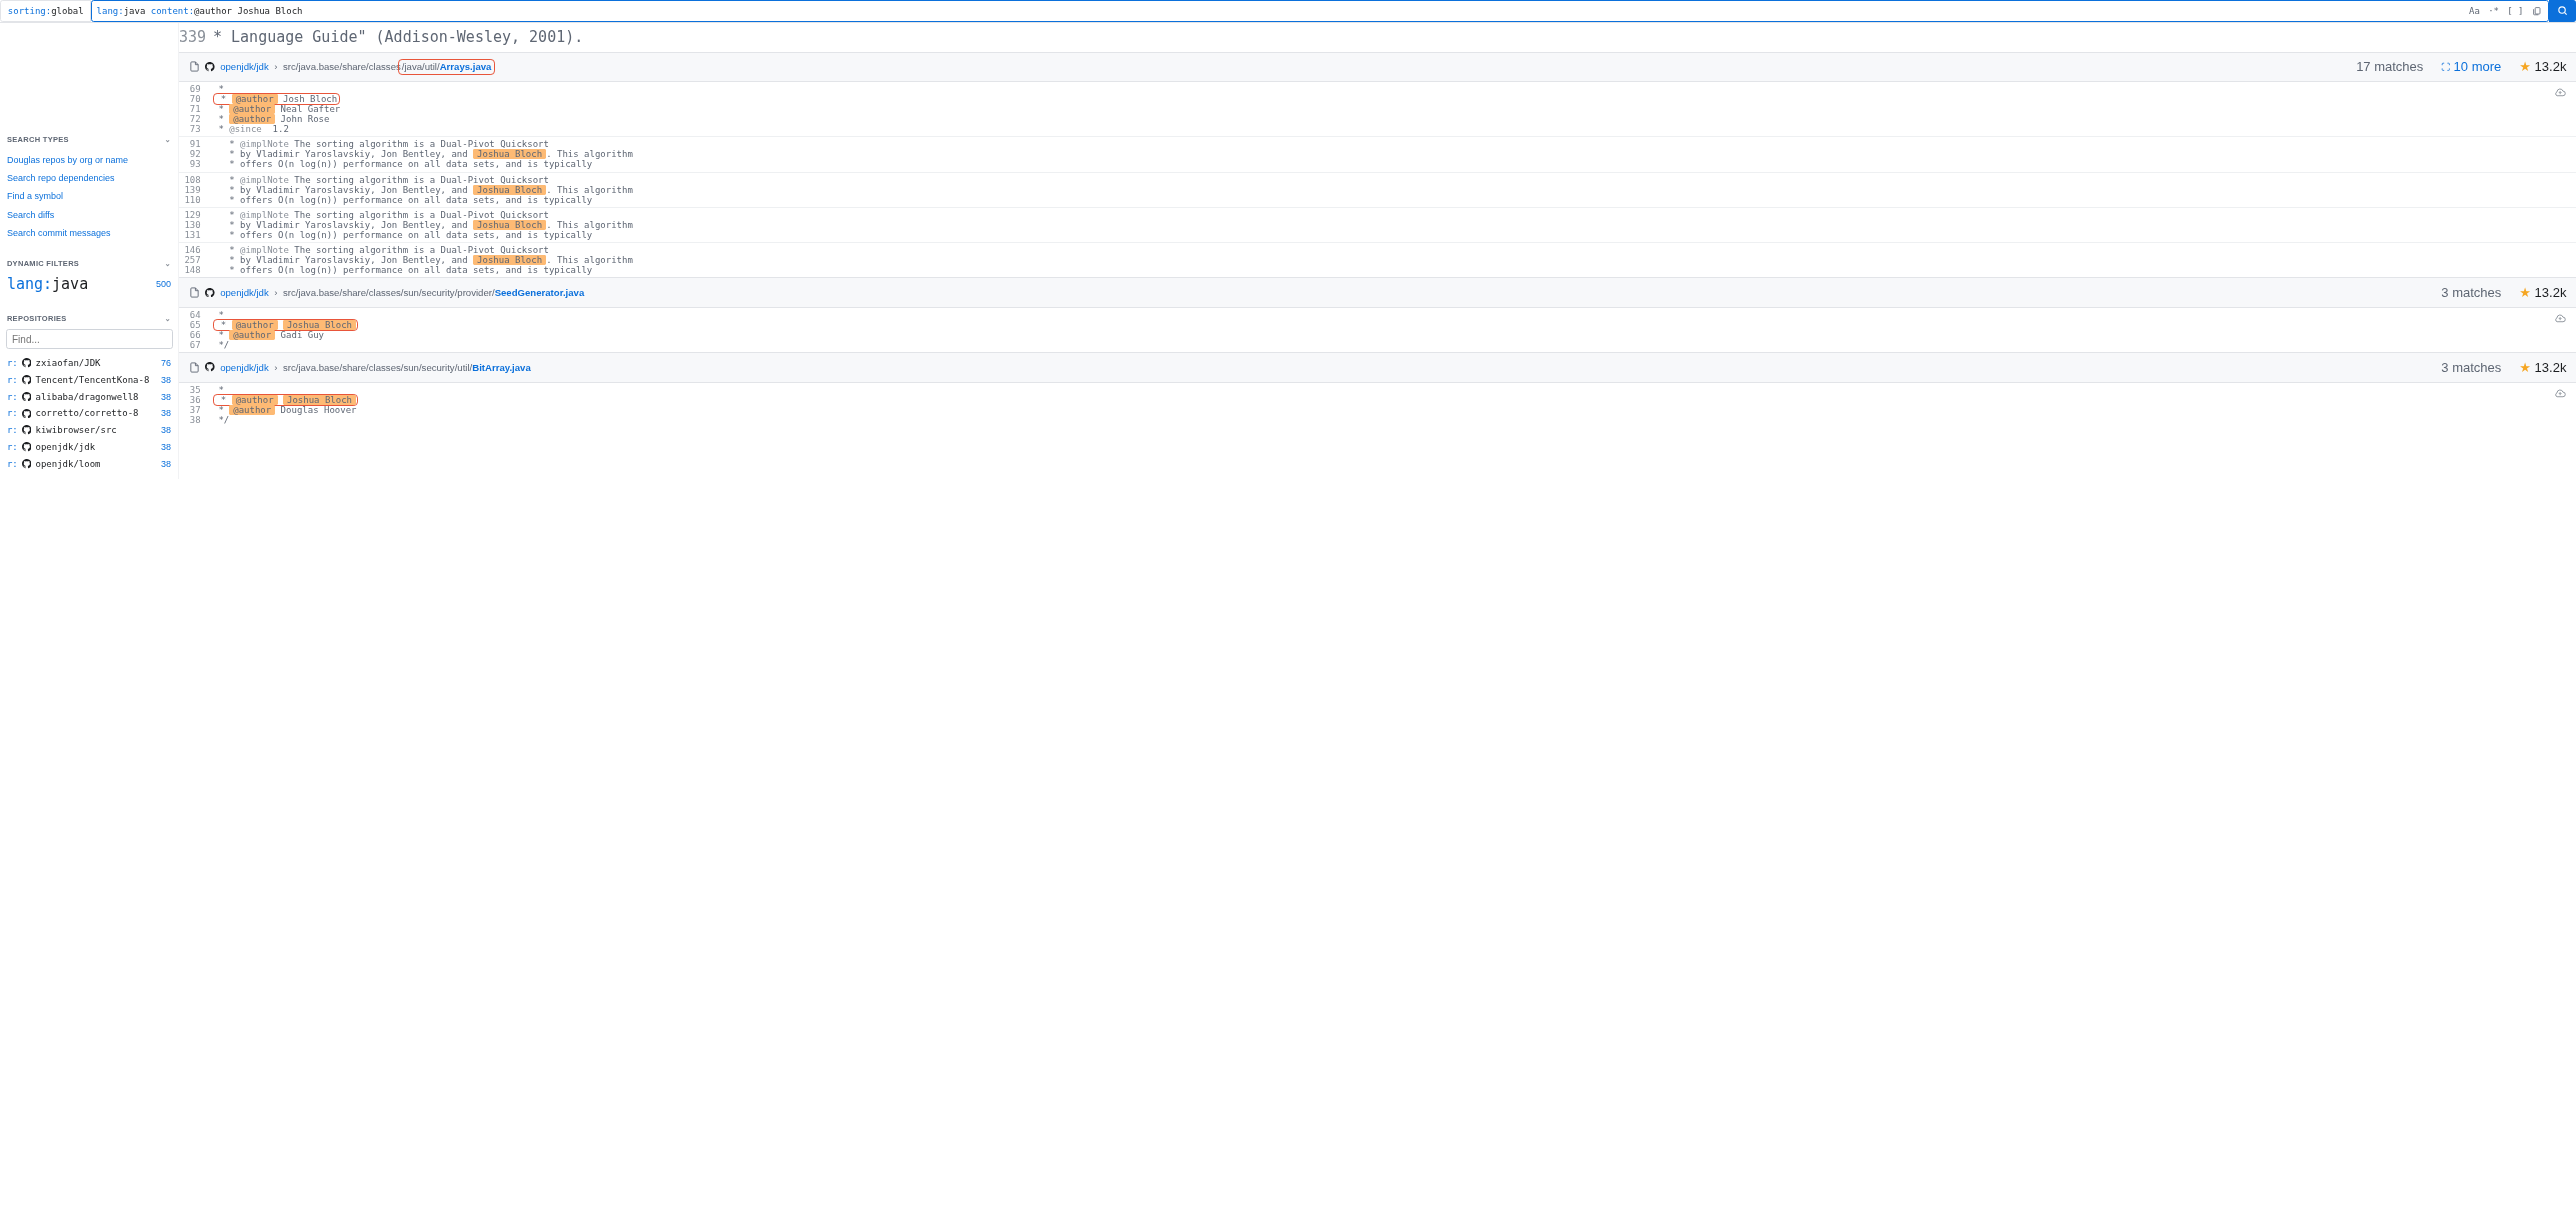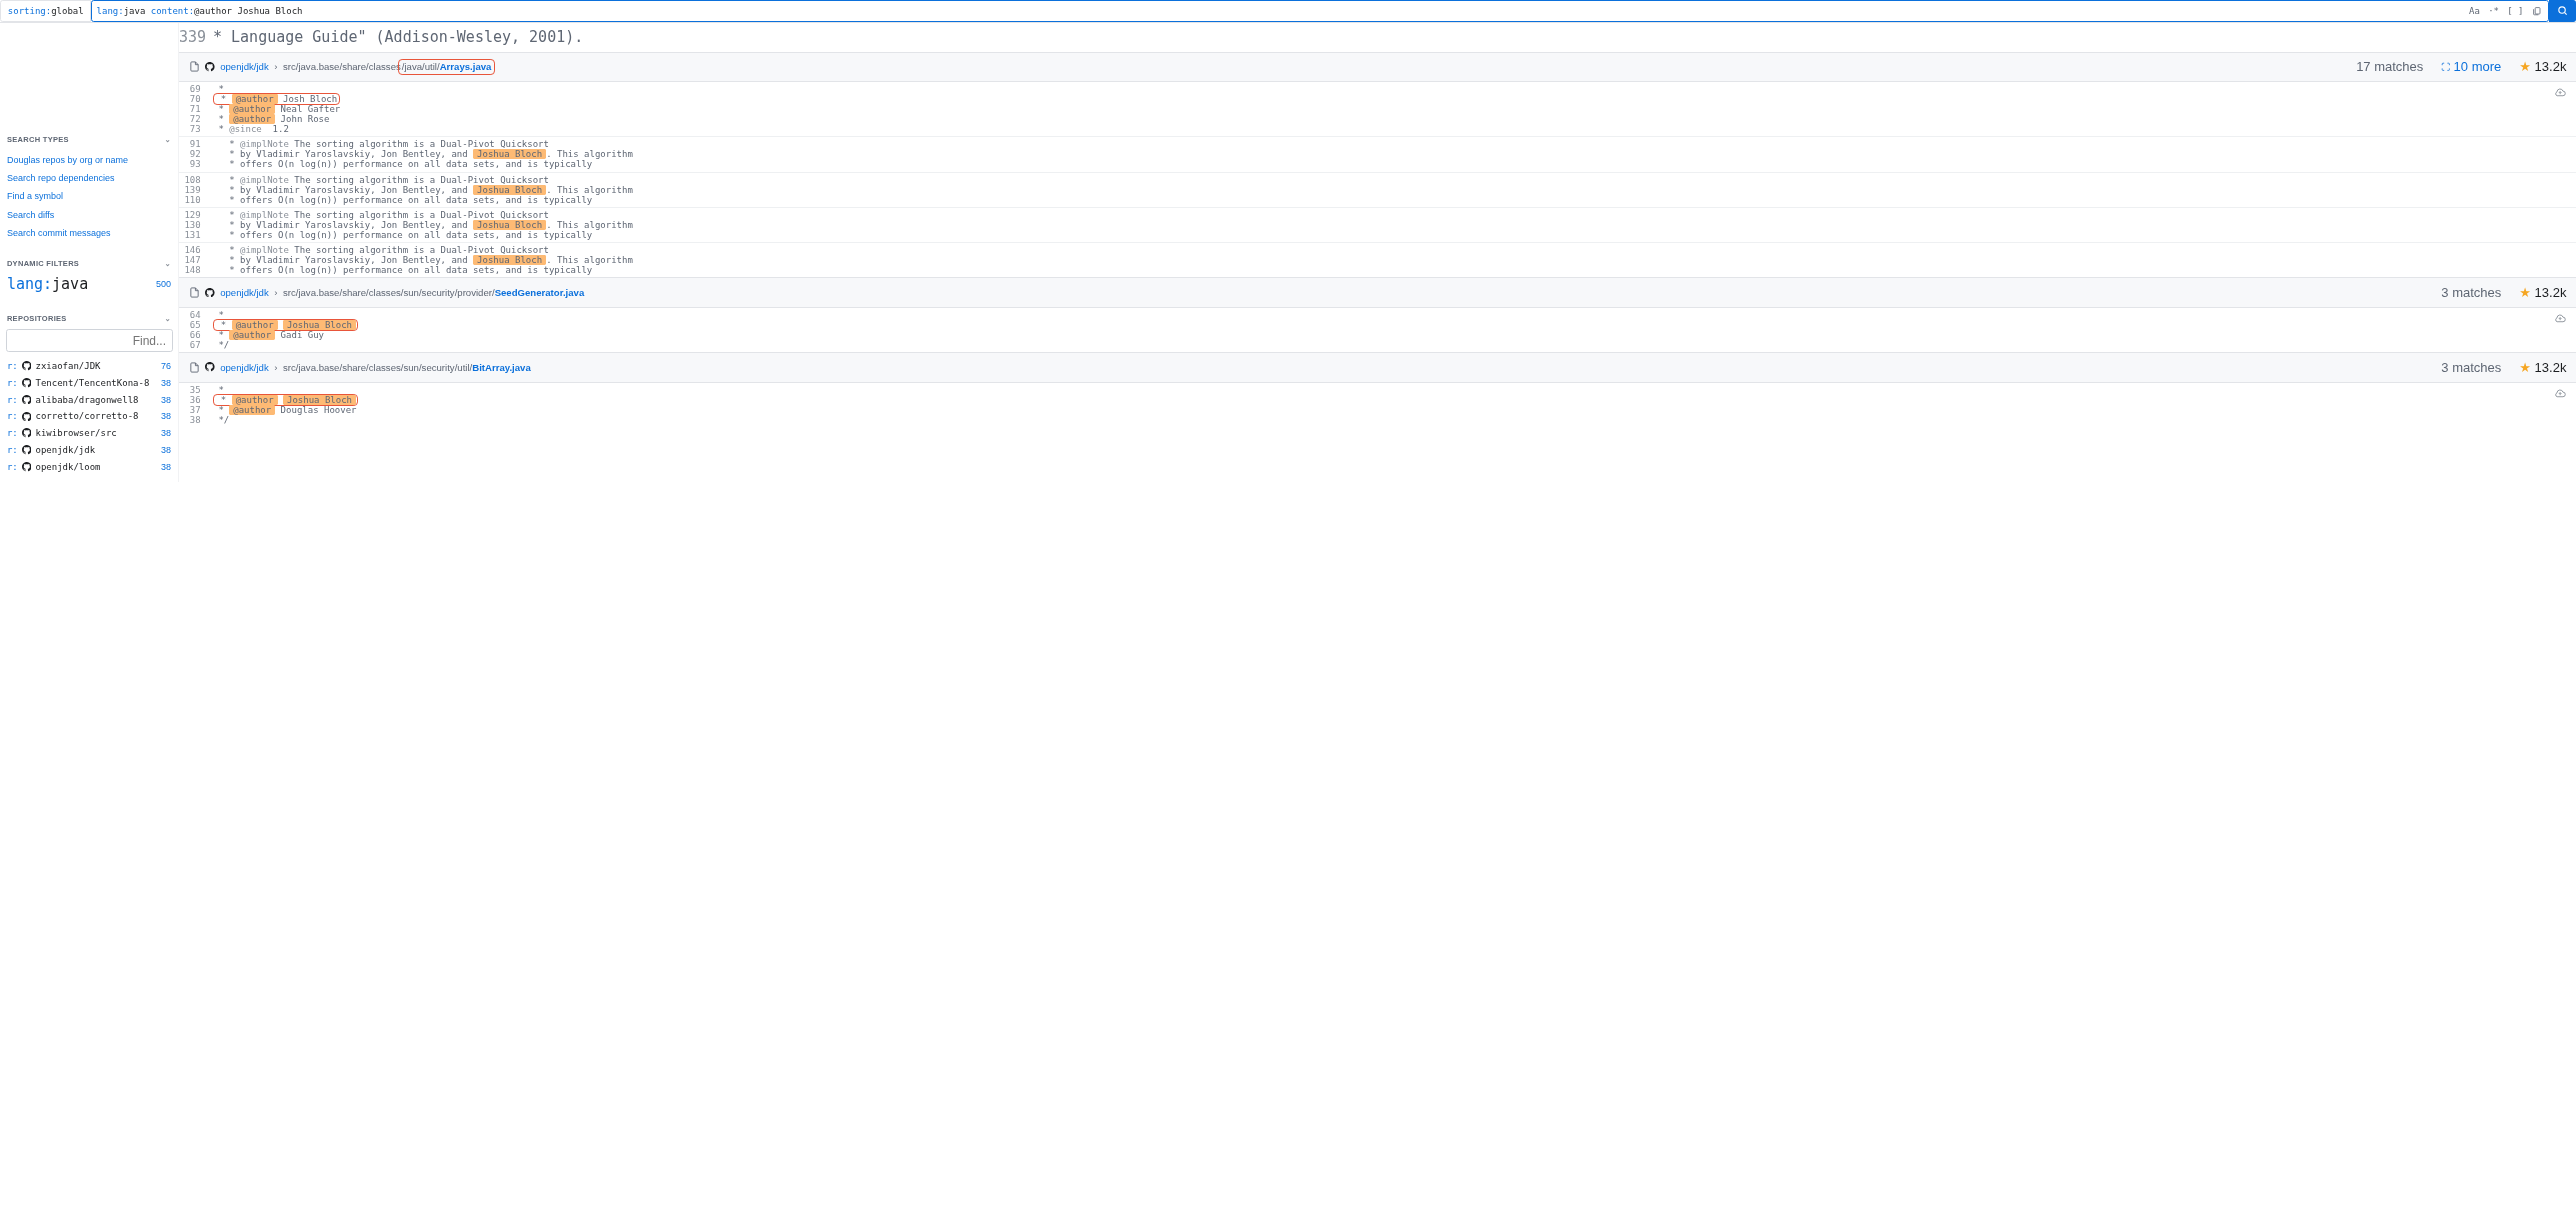--- a/index.html
+++ b/index.html
@@ -19,21 +19,21 @@
 .sidebar { width: 179px; min-width: 179px; padding: 6.8px 5.5px; border-right: 0.7px solid #f1f2f4; font-size: 9px; }
 .side-sec { margin-top: 15px; }
 .side-head { display: flex; justify-content: space-between; align-items: center; text-transform: uppercase; font-size: 7.5px; letter-spacing: 0.3px; color: #5e6673; font-weight: 600; padding: 2.7px 1.4px; }
 .side-head .chev { color: #8a9099; }
 .side-links { margin-top: 4.1px; }
 .side-links a { display: block; color: #0b70db; text-decoration: none; padding: 4.1px 1.4px; }
 .filter-row, .repo-row { display: flex; justify-content: space-between; align-items: center; padding: 3.4px 1.4px; }
 .filter-row .lbl { font-family: ui-monospace, SFMono-Regular, Menlo, monospace; font-size: 15px; }
 .filter-row .lbl .k { color: #0b70db; }
 .filter-row .cnt, .repo-row .cnt { color: #0b70db; font-weight: 500; }
-.repo-find { width: 100%; padding: 3.4px 5.5px; border: 0.7px solid #d0d4da; border-radius: 2.7px; margin: 4.1px 0 5.5px; font-size: 12px; text-align: right; }
+.repo-find { width: 100%; padding: 3.4px 5.5px; border: 0.7px solid #d0d4da; border-radius: 2.7px; margin: 4.1px 0 5.5px; font-size: 10px; }
 .repo-row .lbl { display: flex; align-items: center; gap: 4.1px; font-family: ui-monospace, SFMono-Regular, Menlo, monospace; font-size: 9px; }
 .repo-row .r { color: #0b70db; }
 .gh { width: 9.6px; height: 9.6px; }
 .main { flex: 1; padding: 0 0 13.7px; overflow: hidden; }
 .truncline { padding: 5.5px 0 5.5px 0; }
 .truncline .ln { display: flex; font-family: ui-monospace, SFMono-Regular, Menlo, monospace; font-size: 15px; color: #5e6673; }
 .truncline .num { width: 34px; text-align: right; padding-right: 12.3px; color: #8a9099; }
 .result { border-top: 0.7px solid #e2e4e8; }
 .rh { display: flex; align-items: center; justify-content: space-between; padding: 6.8px 9.6px; background: #f7f8fa; border-bottom: 0.7px solid #e2e4e8; }
 .rh-left { display: flex; align-items: center; gap: 5.5px; font-size: 9.6px; }
@@ -236,21 +236,21 @@
               <div class="line"><span class="num">139</span><span class="txt"><span><span>   * by Vladimir Yaroslavskiy, Jon Bentley, and </span><span class="hl">Joshua Bloch</span><span>. This algorithm</span></span></span></div>
               <div class="line"><span class="num">110</span><span class="txt"><span><span>   * offers O(n log(n)) performance on all data sets, and is typically</span></span></span></div>
             </div>
             <div class="hunk">
               <div class="line"><span class="num">129</span><span class="txt"><span><span>   * </span><span class="anno-tag">@implNote</span><span> The sorting algorithm is a Dual-Pivot Quicksort</span></span></span></div>
               <div class="line"><span class="num">130</span><span class="txt"><span><span>   * by Vladimir Yaroslavskiy, Jon Bentley, and </span><span class="hl">Joshua Bloch</span><span>. This algorithm</span></span></span></div>
               <div class="line"><span class="num">131</span><span class="txt"><span><span>   * offers O(n log(n)) performance on all data sets, and is typically</span></span></span></div>
             </div>
             <div class="hunk">
               <div class="line"><span class="num">146</span><span class="txt"><span><span>   * </span><span class="anno-tag">@implNote</span><span> The sorting algorithm is a Dual-Pivot Quicksort</span></span></span></div>
-              <div class="line"><span class="num">147</span><span class="txt"><span><span>   * by Vladimir Yaroslavskiy, Jon Bentley, and </span><span class="hl">Joshua Bloch</span><span>. This algorithm</span></span></span></div>
+              <div class="line"><span class="num">257</span><span class="txt"><span><span>   * by Vladimir Yaroslavskiy, Jon Bentley, and </span><span class="hl">Joshua Bloch</span><span>. This algorithm</span></span></span></div>
               <div class="line"><span class="num">148</span><span class="txt"><span><span>   * offers O(n log(n)) performance on all data sets, and is typically</span></span></span></div>
             </div>
           </div>
         </div>
         <div class="result">
           <div class="rh">
     <div class="rh-left">
       <span class="fi">
                 <svg width="11" height="11" viewBox="0 0 24 24" fill="none" stroke="#5e6673" stroke-width="2">
                   <path d="M14 2H6a2 2 0 0 0-2 2v16a2 2 0 0 0 2 2h12a2 2 0 0 0 2-2V8z"></path>

